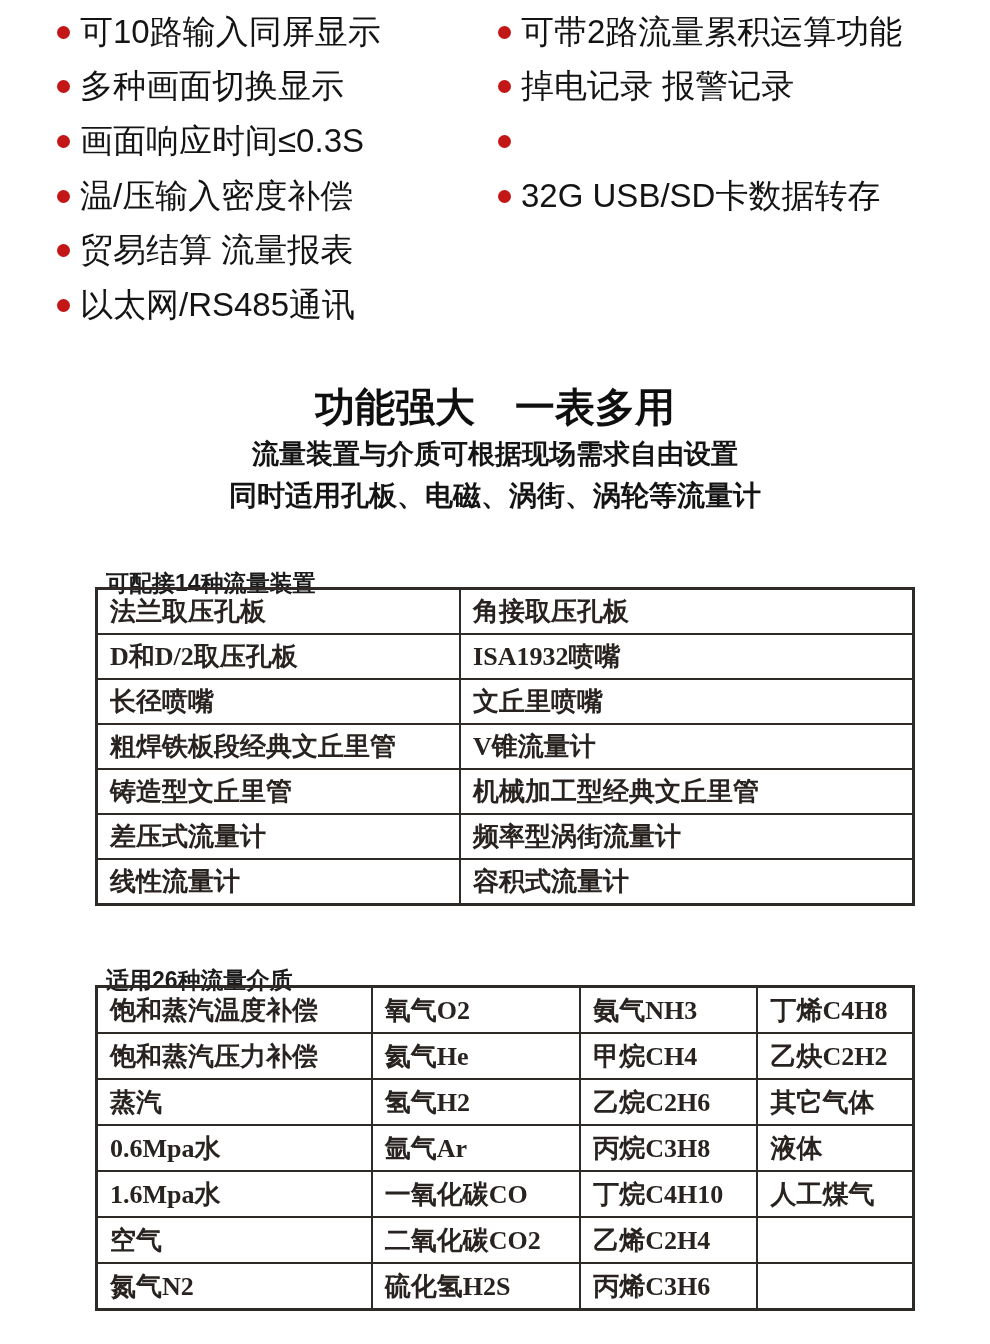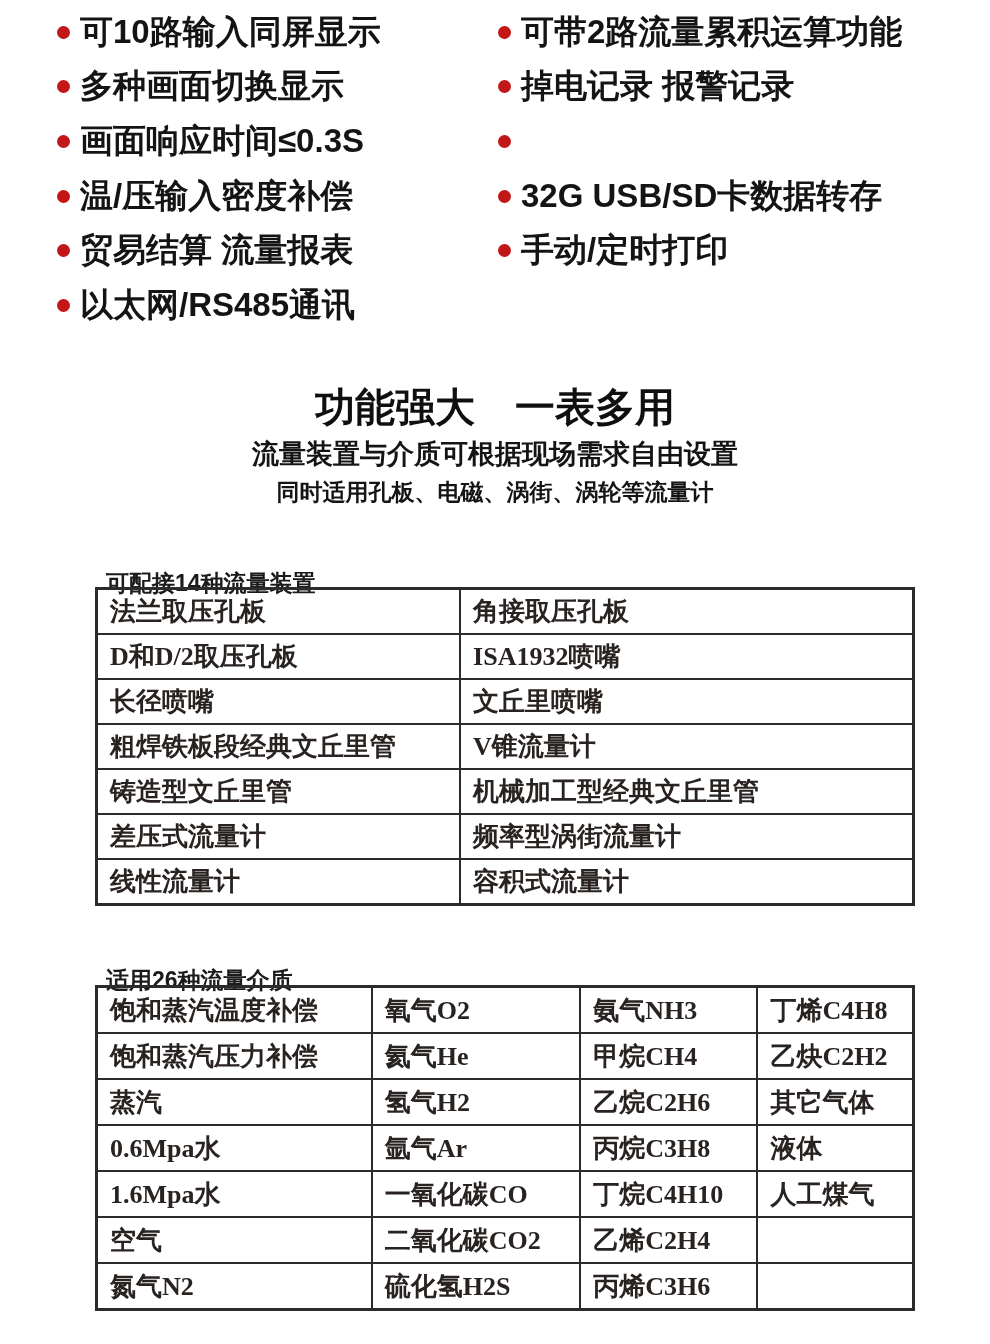--- a/index.html
+++ b/index.html
@@ -7,26 +7,26 @@
     position:relative;width:990px;height:1344px;background:#ffffff;overflow:hidden;
     font-family:"Liberation Sans",sans-serif;color:#161413;
   }
   
   .feature-col{position:absolute;top:5px;}
   .feature-col.left{left:57px;}
   .feature-col.right{left:498px;}
   .feature-item{display:flex;align-items:center;height:54.6px;}
   .dot{width:13px;height:13px;border-radius:50%;background:var(--bullet,#c31616);
        margin-right:10px;flex:0 0 auto;}
-  .feature-text{font-size:33px;font-weight:700;color:#141414;white-space:nowrap;}
+  .feature-text{font-size:33px;font-weight:400;color:#141414;white-space:nowrap;}
   
   .center-line{position:absolute;left:0;width:990px;text-align:center;white-space:nowrap;}
   .headline-title{top:380px;font-size:40px;font-weight:700;color:#0f0f0f;}
   .headline-sub1{top:436px;font-size:27px;font-weight:700;color:#141414;}
-  .headline-sub2{top:477px;font-size:23px;font-weight:700;color:#141414;}
+  .headline-sub2{top:477px;font-size:28px;font-weight:700;color:#141414;}
   
   .section-title{position:absolute;left:106px;font-size:23px;font-weight:700;color:#1b1b1b;white-space:nowrap;margin-top:24px;}
   .devices-title{top:544px;}
   .media-title{top:941px;}
   
   table.spec{
     position:absolute;left:95px;width:820px;border-collapse:collapse;table-layout:fixed;
     border:3px solid var(--table_border,#2e2a28);
   }
   table.spec td{
@@ -79,24 +79,20 @@
     <div class="feature-item">
       <span class="dot"></span>
       <span class="feature-text">掉电记录 报警记录</span>
     </div>
     <div class="feature-item">
       <span class="dot"></span>
     </div>
     <div class="feature-item">
       <span class="dot"></span>
       <span class="feature-text">32G USB/SD卡数据转存</span>
-    </div>
-    <div class="feature-item">
-      <span class="dot"></span>
-      <span class="feature-text">手动/定时打印</span>
     </div>
   </div>
 
   <div class="center-line headline-title">功能强大　一表多用</div>
   <div class="center-line headline-sub1">流量装置与介质可根据现场需求自由设置</div>
   <div class="center-line headline-sub2">同时适用孔板、电磁、涡街、涡轮等流量计</div>
 
   <div class="section-title devices-title">可配接14种流量装置</div>
   <table class="spec" id="devices-table">
     <colgroup>

